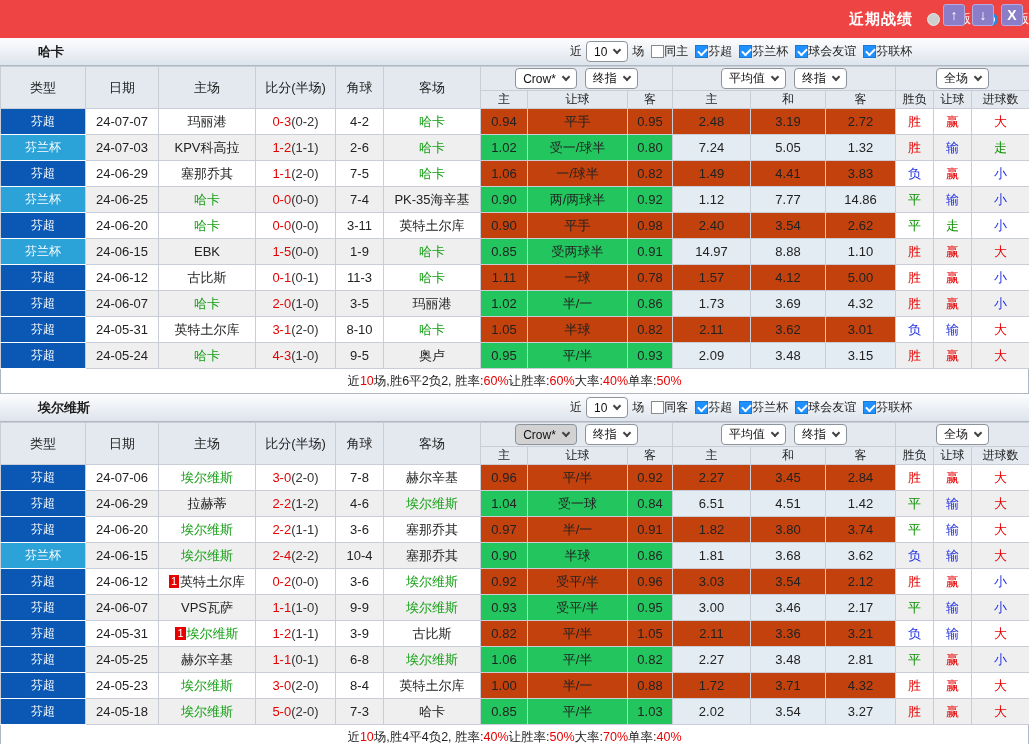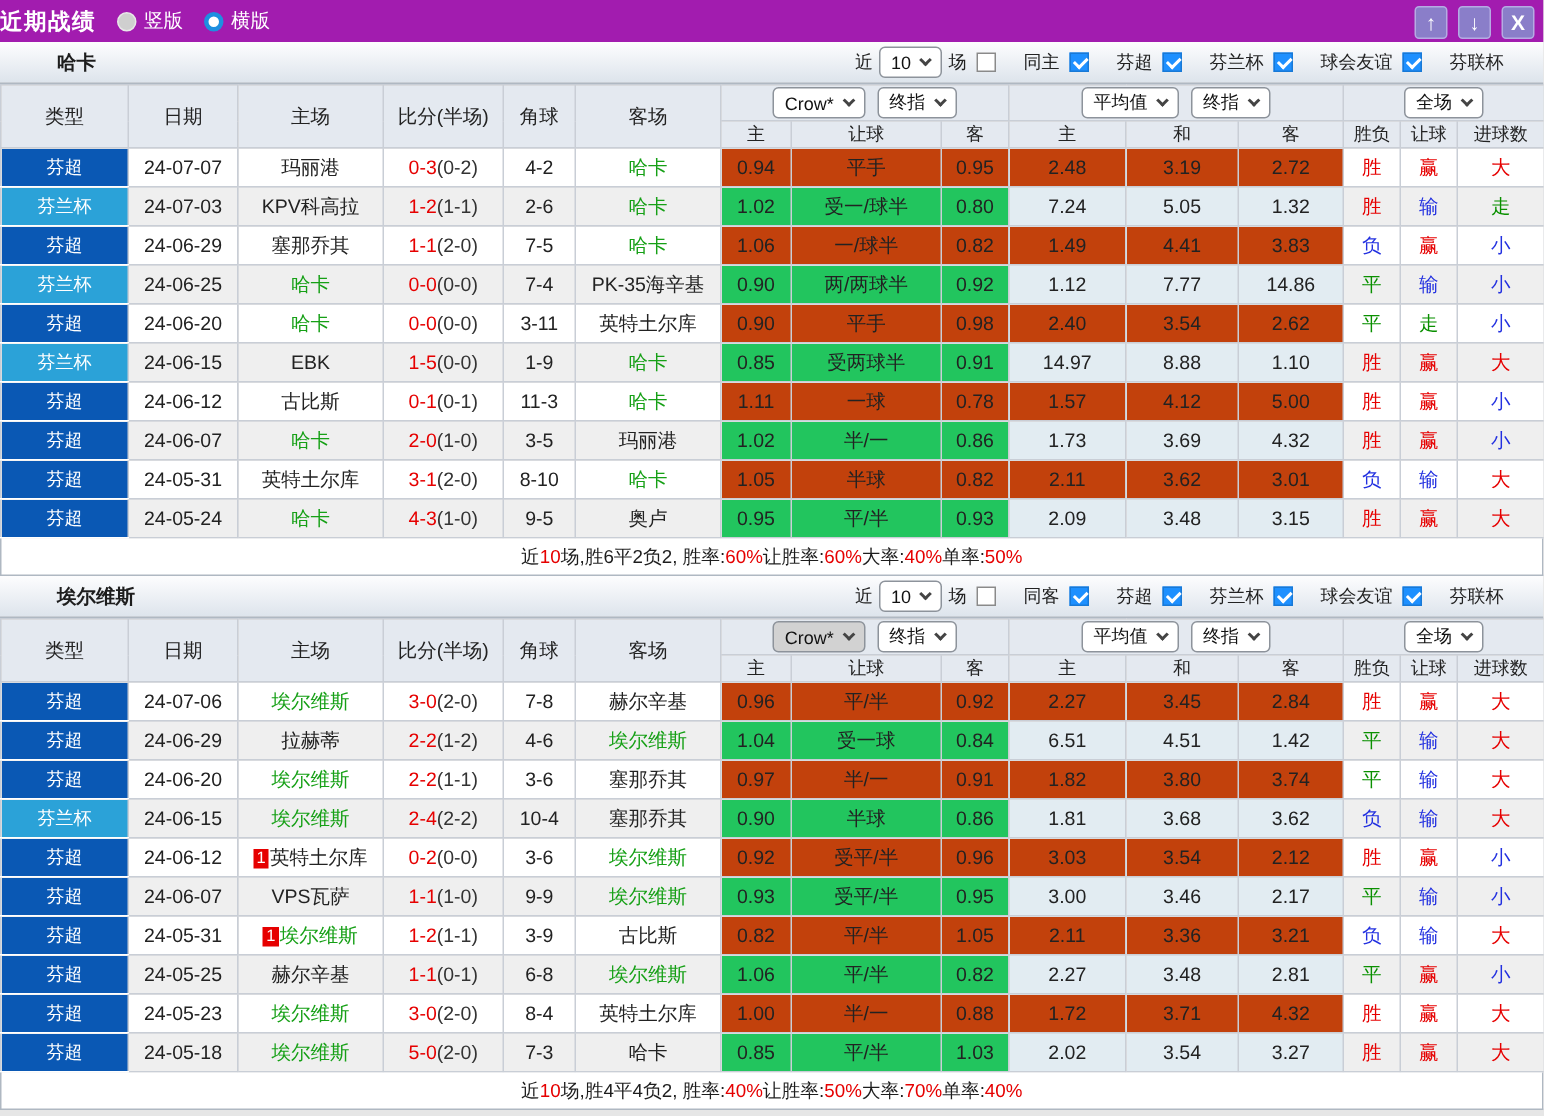--- a/index.html
+++ b/index.html
@@ -1,41 +1,41 @@
 <!DOCTYPE html>
 <html><head>
 <meta charset="utf-8">
 <style>
   *{box-sizing:border-box;margin:0;padding:0}
   html,body{width:1029px;height:744px;overflow:hidden}
   body{font-family:"Liberation Sans","DejaVu Sans",sans-serif;background:#e6e6e6;color:#222}
   .window{width:1029px;height:744px;background:#e6e6e6}
 
   
-  .titlebar{height:28px;background:#a21caf;position:relative;display:flex;align-items:center;justify-content:flex-start;color:#fff}
+  .titlebar{height:38px;background:#ef4444;position:relative;display:flex;align-items:center;justify-content:flex-end;color:#fff}
   .title-group{display:flex;align-items:center;gap:14px}
   .title-text{font-size:15px;font-weight:bold;letter-spacing:1px}
   .radio-item{display:flex;align-items:center;gap:5px;font-size:13px;cursor:pointer}
   .radio{width:13px;height:13px;border-radius:50%;display:inline-block}
   .radio.off{background:#cfcfcf;border:1px solid #e8e8e8}
   .radio.on{background:#fff;border:3px solid #1E8FE0}
   .win-buttons{position:absolute;right:6px;top:4px;display:flex;gap:7px}
   .win-btn{width:22px;height:22px;background:#8A7EC9;border:1px solid #B5ABE3;border-radius:3px;color:#fff;font-size:14px;font-weight:bold;display:flex;align-items:center;justify-content:center;cursor:pointer;line-height:1}
 
   
   .section-header{height:28px;background:linear-gradient(to bottom,#FDFDFE,#DDE4EC);border-bottom:1px solid #AFB8C2;position:relative;display:flex;align-items:center}
   .team-name{font-weight:bold;font-size:13px;margin-left:38px;color:#1d1d1d}
   .filters{position:absolute;left:570px;top:0;height:100%;display:flex;align-items:center;gap:4px;font-size:12px;color:#222;white-space:nowrap}
   .dd{display:inline-flex;align-items:center;gap:7px;background:#fff;border:1px solid #8D939B;border-radius:4px;height:21px;padding:0 7px;font-size:12px;cursor:pointer;color:#111}
   .dd.dd-active{background:#D2D2D2}
   .chev{width:6px;height:6px;border-right:2px solid #444;border-bottom:2px solid #444;transform:rotate(45deg);margin-top:-3px;flex:none}
   .cb{width:13px;height:13px;border:1px solid #8a8a8a;background:#fff;display:inline-block;position:relative;flex:none;cursor:pointer}
   .cb.checked{background:#1E90FF;border-color:#1879D6}
   .cb.checked::after{content:'';position:absolute;left:2px;top:2px;width:7px;height:4px;border-left:2px solid #fff;border-bottom:2px solid #fff;transform:rotate(-45deg)}
-  .cb-group{display:flex;align-items:center;gap:18px;margin-left:3px}
+  .cb-group{display:flex;align-items:center;gap:0;margin-left:3px}
 
   
   table{border-collapse:collapse;table-layout:fixed;width:1029px;font-size:13px}
   th,td{border:1px solid #C9CED6;text-align:center;vertical-align:middle;overflow:hidden;white-space:nowrap}
   table{border:1px solid #7f1d1d}
   thead th{background:#E4E9F0;font-weight:normal;color:#222}
   tr.hdr-top{height:24px}
   tr.hdr-sub{height:18px;font-size:12px}
   th.group{background:#E4E9F0}
   .group-inner{display:flex;align-items:center;justify-content:center;gap:8px}

